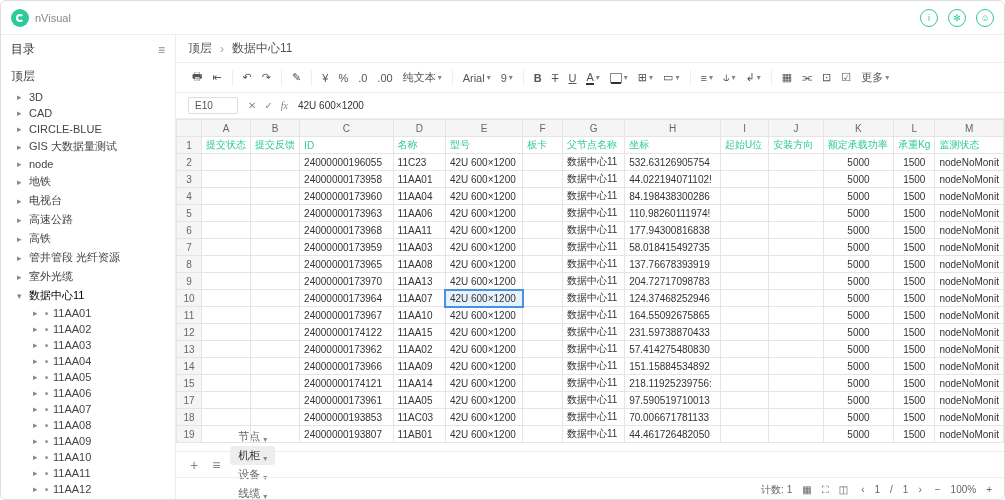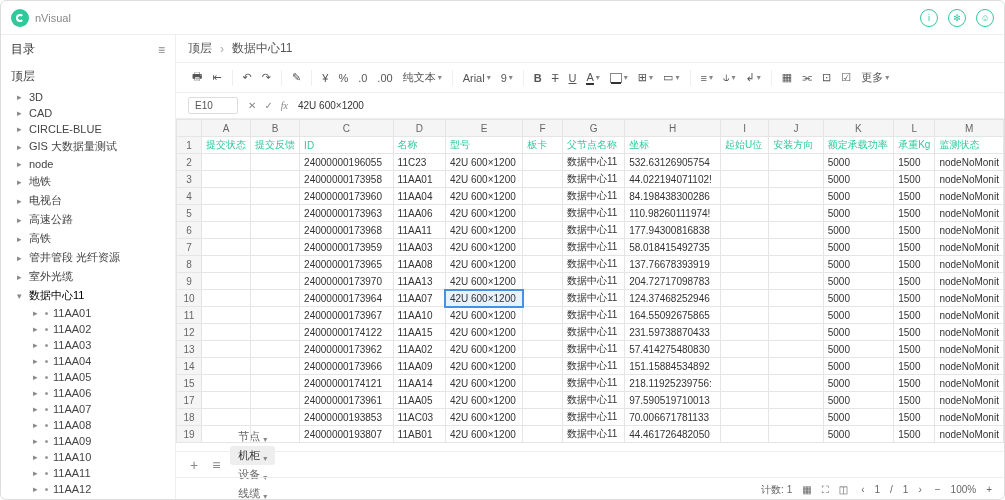--- a/index.html
+++ b/index.html
@@ -50,21 +50,21 @@
 .fx-label { font-style: italic; font-family: serif; }
 .cell-value { flex: 1; color: #333; }
 
 
 .sheet-wrap { flex: 1; overflow: hidden; position: relative; }
 .sheet { border-collapse: collapse; font-size: 10px; table-layout: fixed; }
 .sheet th, .sheet td { border: 1px solid #e5e5e5; height: 17px; padding: 0 4px; white-space: nowrap; overflow: hidden; text-overflow: clip; }
 .sheet th { background: #f5f5f5; color: #666; font-weight: normal; text-align: center; }
 .sheet th.row-h { width: 30px; text-align: center; }
 .sheet td { color: #333; text-align: left; }
-.sheet td.num { text-align: left; }
+.sheet td.num { text-align: center; }
 .hdr-row td { color: #2fc99c; margin-left: 20px; }
 .selected-cell { outline: 2px solid #4a90e2; outline-offset: -1px; background: #e8f2fc; }
 
 
 .sheet-tabs { height: 26px; border-top: 1px solid #eee; display: flex; align-items: center; padding: 0 10px; gap: 6px; font-size: 11px; }
 .sheet-tab { padding: 2px 8px; cursor: pointer; display: flex; align-items: flex-end; gap: 3px; color: #666; }
 .sheet-tab.active { background: #eee; border-radius: 3px; color: #333; }
 .sheet-tabs .plus, .sheet-tabs .menu { font-size: 14px; color: #888; cursor: pointer; padding: 0 4px; }
 
 

